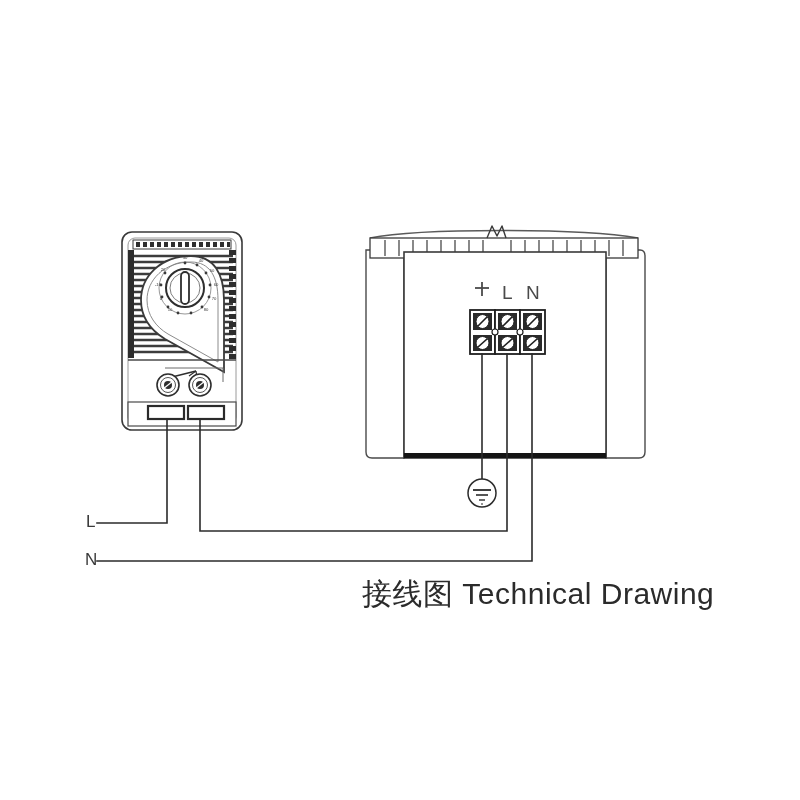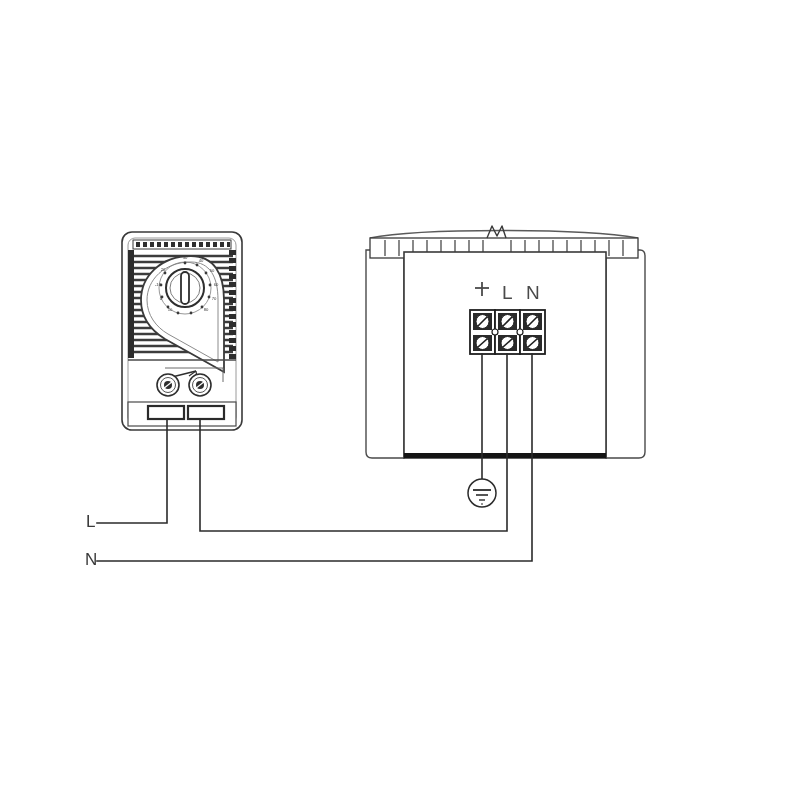--- a/index.html
+++ b/index.html
@@ -321,15 +321,16 @@
   <div class="caption-layer">
 
     <span class="wire-label label-L">L</span>
 
     <span class="wire-label label-N">N</span>
 
     <span class="term-label term-L">L</span>
 
     <span class="term-label term-N">N</span>
 
+    <span class="caption-text">接线图 Technical Drawing</span>
   </div>
 
 </div>
 
 </body></html>

